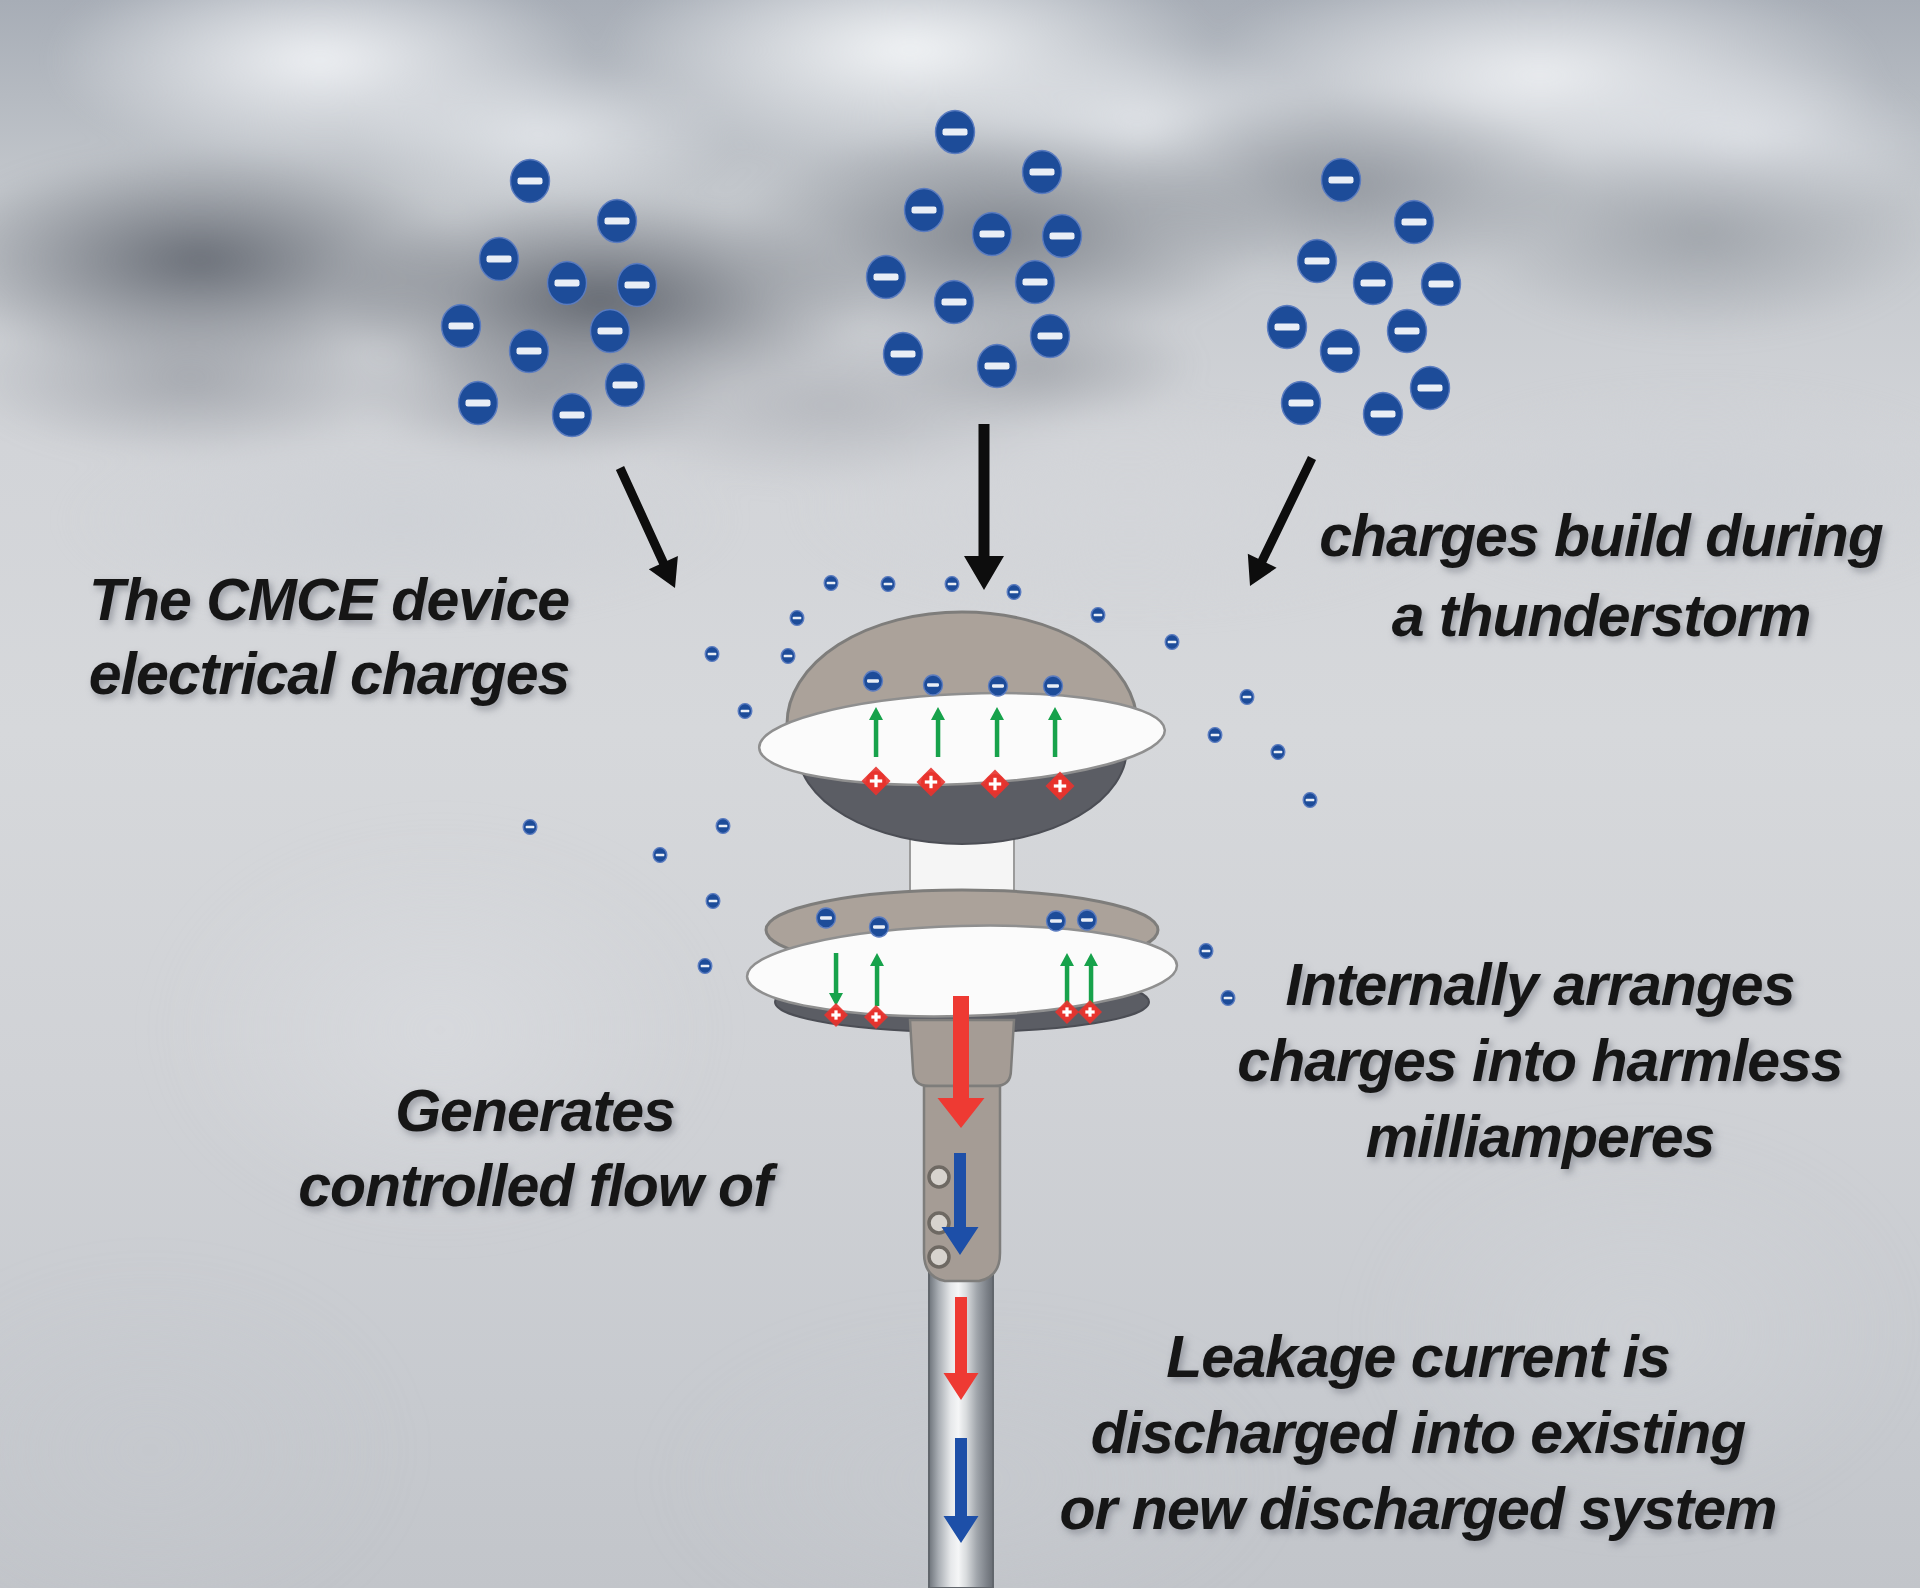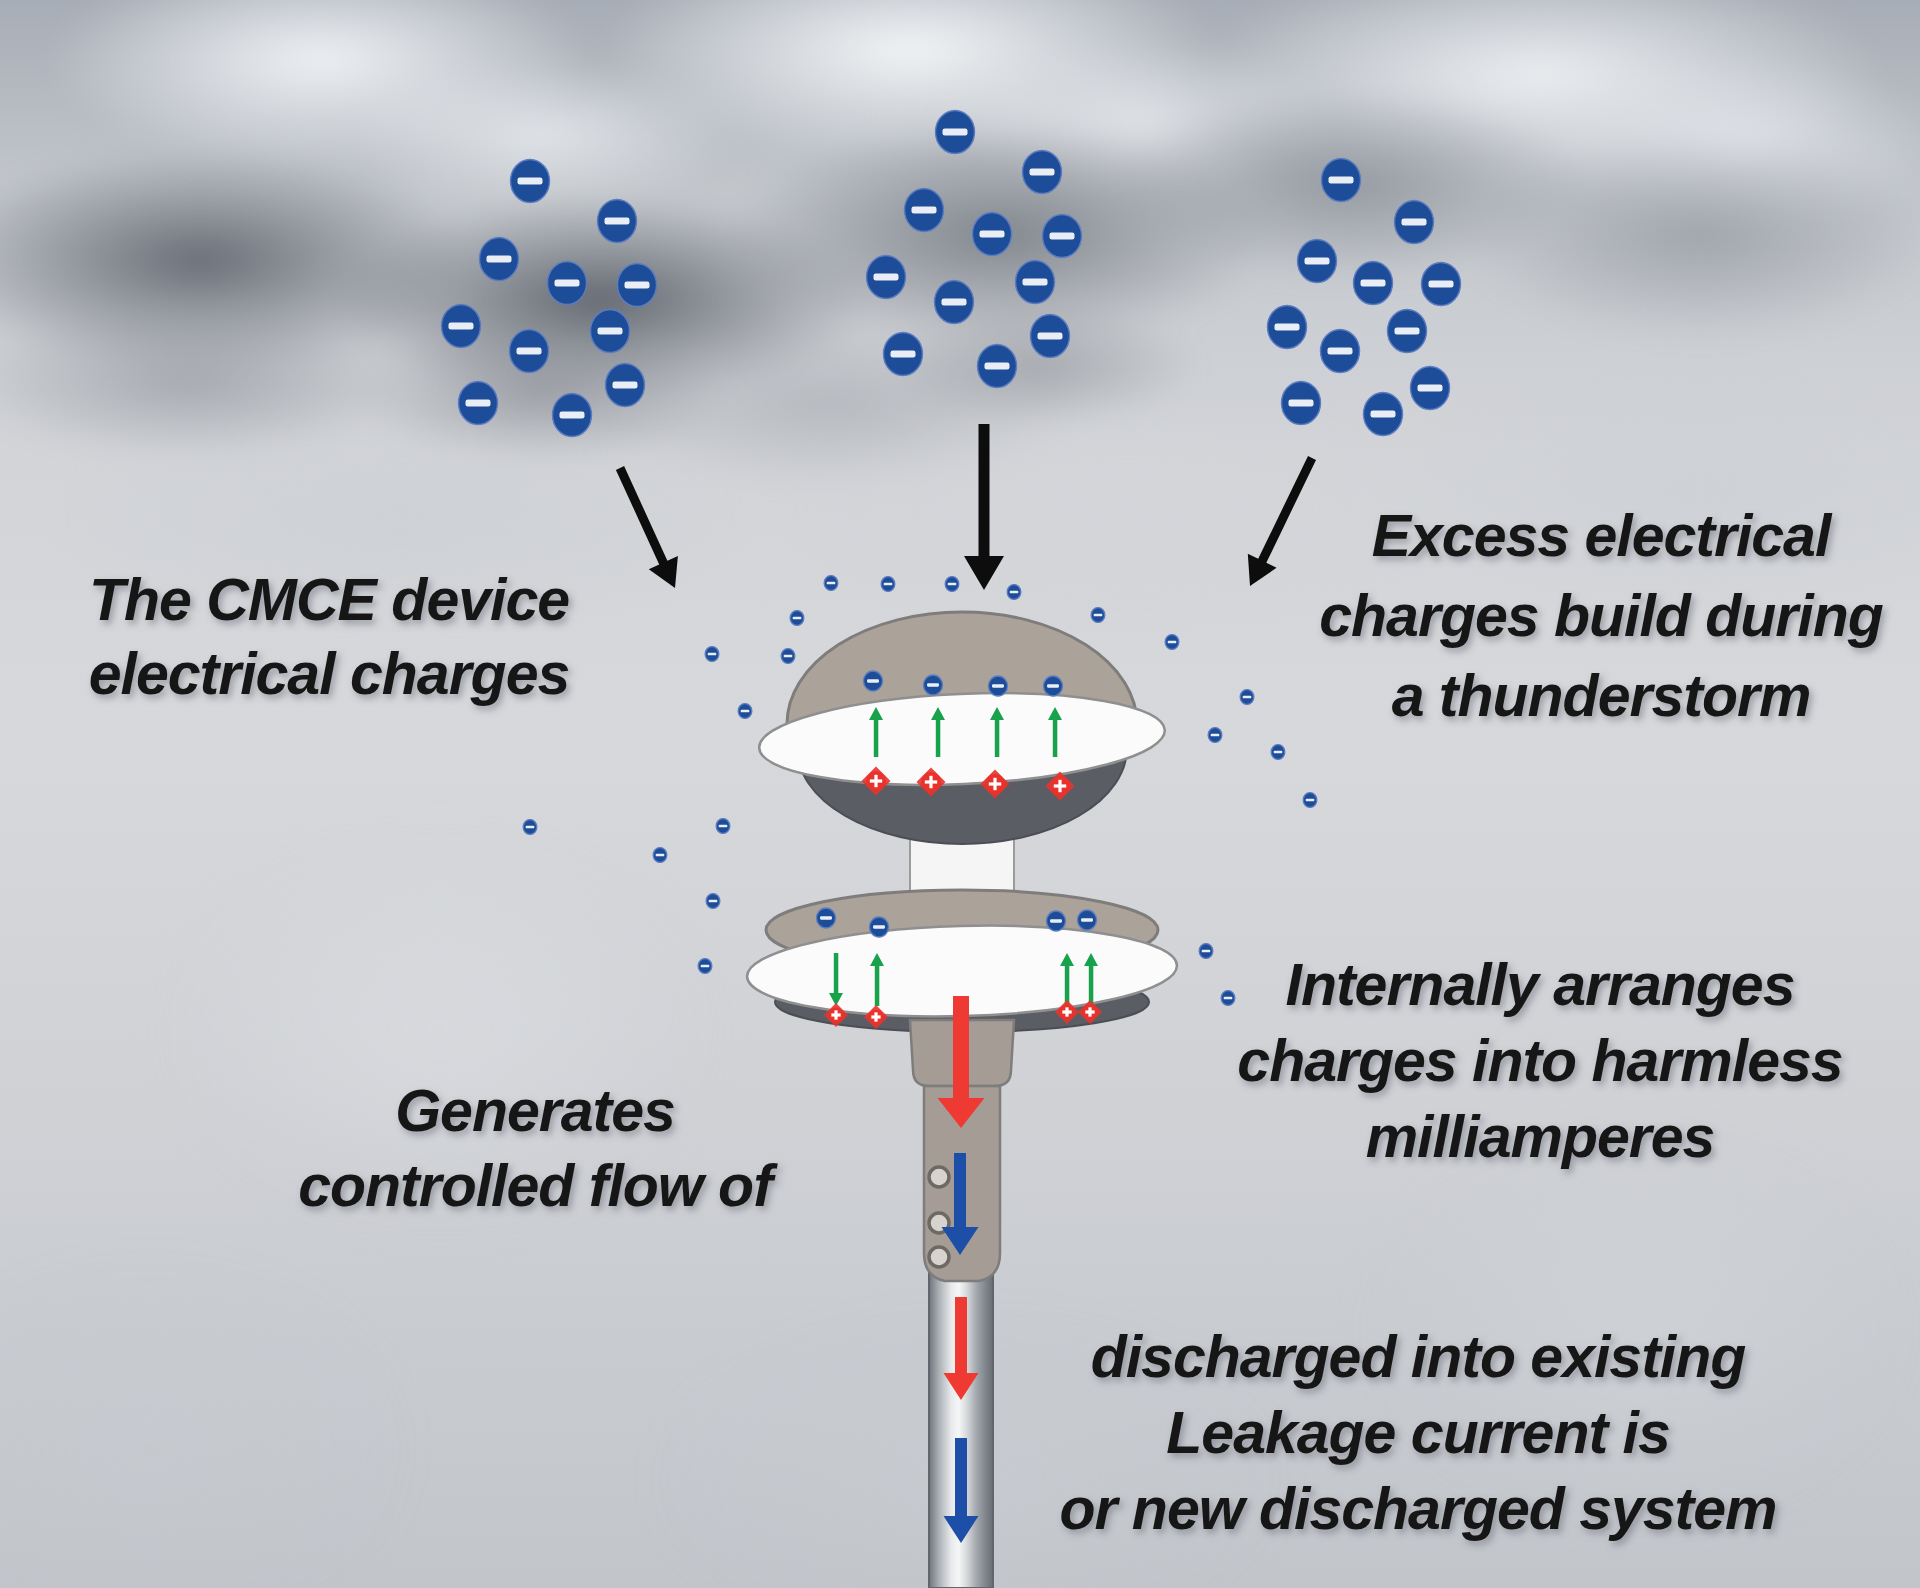--- a/index.html
+++ b/index.html
@@ -441,31 +441,30 @@
           <rect x="1417.5" y="384.5" width="25" height="7" rx="2.3333333333333335" fill="#e9eef6"></rect>
         </g>
       </g>
   </svg>
 
   <div class="annotation" id="ann-top-left">
     <div>The CMCE device</div>
     <div>electrical charges</div>
   </div>
   <div class="annotation" id="ann-top-right">
-    <div>Excess electrical</div>
     <div>charges build during</div>
     <div>a thunderstorm</div>
   </div>
   <div class="annotation" id="ann-mid-left">
     <div>Generates</div>
     <div>controlled flow of</div>
   </div>
   <div class="annotation" id="ann-mid-right">
     <div>Internally arranges</div>
     <div>charges into harmless</div>
     <div>milliamperes</div>
   </div>
   <div class="annotation" id="ann-bottom-right">
+    <div>Leakage current is</div>
     <div>discharged into existing</div>
-    <div>Leakage current is</div>
     <div>or new discharged system</div>
   </div>
 </div>
 
 </body></html>

